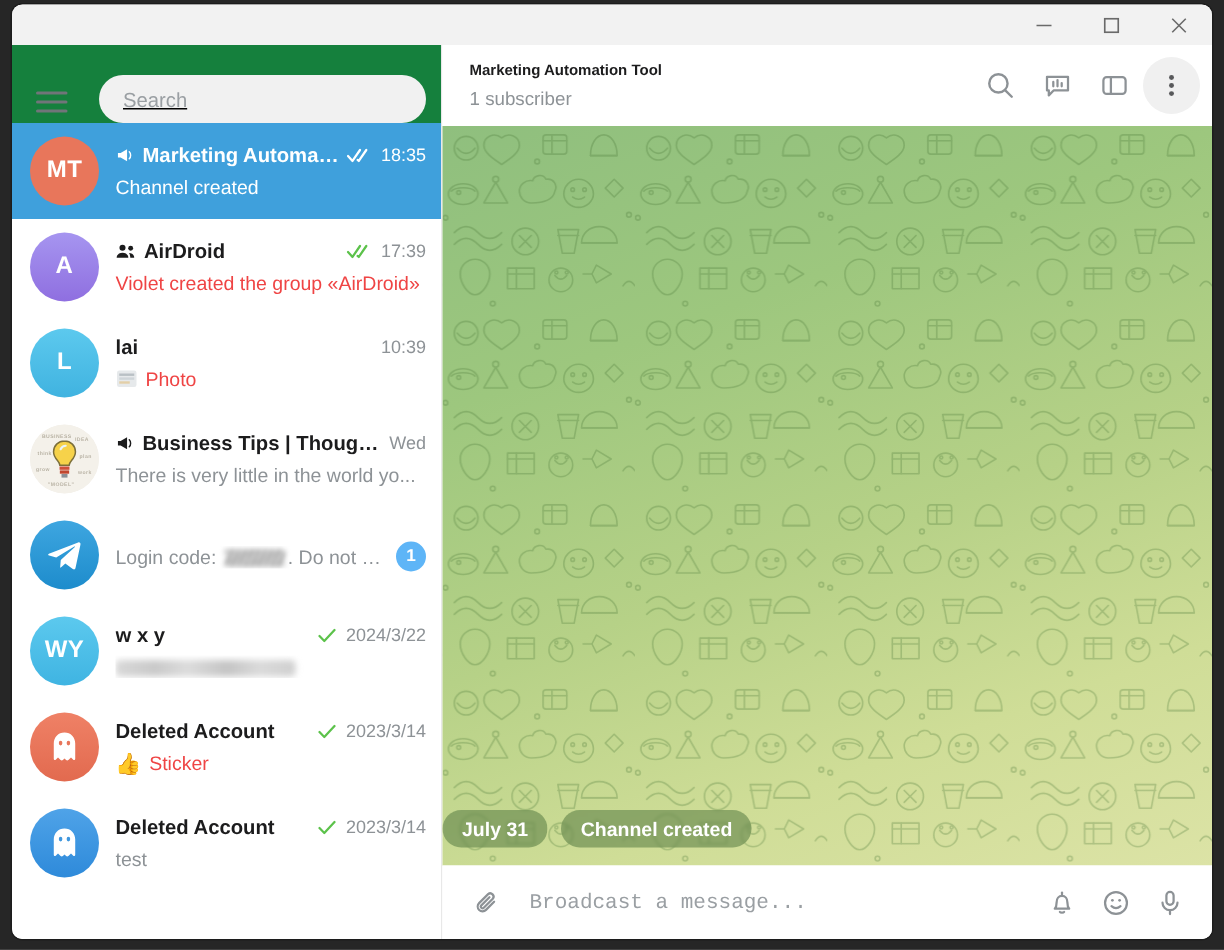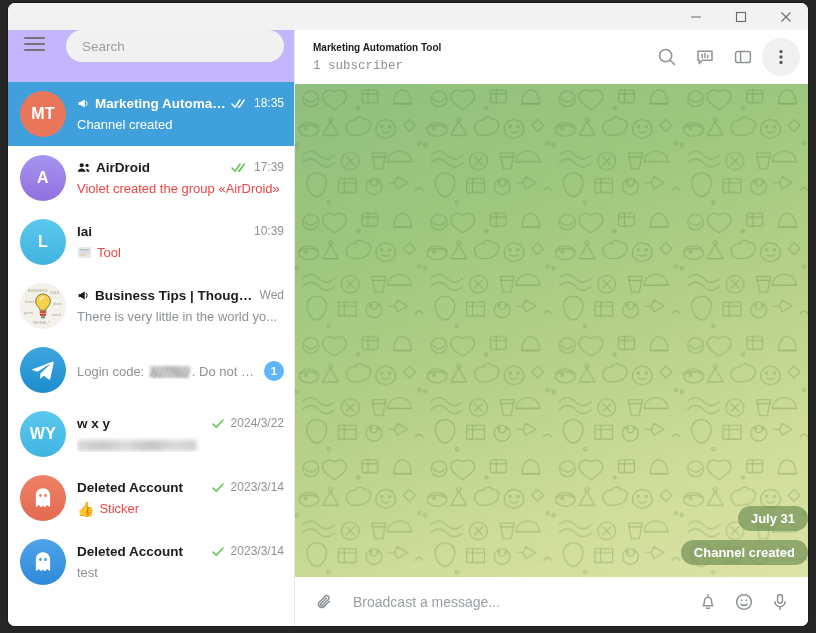--- a/index.html
+++ b/index.html
@@ -36,22 +36,23 @@
   .winbtn svg { display: block; }
   
   #body { position: absolute; left: 0; top: 27px; width: 800px; height: 596px; display: flex; }
   
   #sidebar {
     width: 287px; height: 596px; background: #ffffff;
     position: relative;
     border-right: 1px solid #e8e8e8;
   }
   #searchbar {
-    height: 52px; display: flex; align-items: flex-start; padding: 0 10px 0 16px;
-    background: #c4b5fd;
+    height: 52px; display: flex; align-items: flex-end; padding: 0 10px 0 16px;
+    background: #15803d;
+    text-decoration: underline;
   }
   #hamburger { width: 28px; height: 28px; display:flex; flex-direction:column; justify-content:center; gap:4px; cursor:pointer; }
   #hamburger i { display:block; height:2px; background:#707579; border-radius:1px; width: 21px; }
   #search-input {
     flex: 1; height: 32px; margin-left: 14px;
     background: #f1f1f1; border: none; border-radius: 18px;
     padding: 0 16px; font-size: 13.5px; color: #222;
     font-family: "Liberation Sans", sans-serif;
     outline: none;
   }
@@ -103,52 +104,52 @@
     filter: blur(1.6px); border-radius: 2px; margin: 0 2px;
   }
   
   #main { flex: 1; position: relative; background: #fff; }
   #chat-header {
     height: 54px; background: #fff; display: flex; align-items: center;
     padding: 0 8px 0 18px; position: relative; z-index: 5;
   }
   #chat-titlewrap { flex: 1; min-width: 0; }
   #chat-title { font-size: 10px; font-weight: bold; color: #1c1c1d; line-height: 18px; }
-  #chat-sub { font-size: 12.5px; color: #8d9296; line-height: 17px; margin-top: 1px; font-family: Liberation Mono, monospace; }
+  #chat-sub { font-size: 12.5px; color: #8d9296; line-height: 17px; margin-top: 1px; }
   .hdr-btn {
     width: 38px; height: 38px; border-radius: 50%;
     display: flex; align-items: center; justify-content: center;
     color: #8d9296; cursor: pointer; flex: 0 0 38px;
   }
   .hdr-btn.open { background: #f0f0f0; }
   
   #messages {
     position: absolute; left: 0; right: 0; top: 54px; bottom: 49px;
     background: linear-gradient(160deg,#8fbf7e 0%,#9dc77e 28%,#b6d187 55%,#cfdd97 78%,#dce3a6 100%);
     overflow: hidden;
   }
   #pattern { position: absolute; inset: 0; opacity: .30; }
   #bubbles {
     position: absolute; left: 0; right: 0; bottom: 12px;
-    display: flex; flex-direction: column; align-items: flex-end; gap: 9px;
+    display: flex; flex-direction: row; align-items: center; gap: 9px;
   }
   .service-bubble {
     background: rgba(86,122,66,.55);
     color: #fff; font-size: 13px; font-weight: bold;
     padding: 5px 13px; border-radius: 13px;
     backdrop-filter: blur(1px);
   }
   
   #composer {
     position: absolute; left: 0; right: 0; bottom: 0; height: 49px;
     background: #fff; display: flex; align-items: center; padding: 0 10px 0 12px;
   }
   #composer-input {
     flex: 1; border: none; outline: none; font-size: 14px; color: #222;
-    font-family: Liberation Sans, sans-serif; padding: 0 10px;
+    font-family: Liberation Mono, monospace; padding: 0 10px;
     background: transparent;
   }
   #composer-input::placeholder { color: #9a9fa3; }
   .comp-btn {
     width: 36px; height: 36px; display: flex; align-items: center; justify-content: center;
     color: #8d9296; cursor: pointer; flex: 0 0 36px;
   }
 </style>
 </head>
 <body>
@@ -256,21 +257,21 @@
               </div>
               <div class="chat-bottom">
                 <span class="prefix-icon">
                   <svg width="15" height="15" viewBox="0 0 15 15">
                       <rect x="1" y="2" width="13" height="11" rx="1.5" fill="#e6e9eb"></rect>
                       <rect x="2.5" y="4" width="10" height="1.6" fill="#b9c0c5"></rect>
                       <rect x="2.5" y="6.6" width="10" height="1.6" fill="#cfd5d9"></rect>
                       <rect x="2.5" y="9.2" width="7" height="1.6" fill="#e3cfa8"></rect>
                     </svg>
                 </span>
-                <span class="chat-msg accent">Tool</span>
+                <span class="chat-msg accent">Photo</span>
               </div>
             </div>
           </div>
 
           <div class="chat-row">
             <div class="avatar" style="background:#f2efe8">
               <svg width="46" height="46" viewBox="0 0 46 46">
                 <circle cx="23" cy="23" r="23" fill="#f4f1ea"></circle>
                 <g fill="#b9b3a5" font-size="3.4" font-family="Liberation Sans, sans-serif">
                   <text x="8" y="9">BUSINESS</text>

